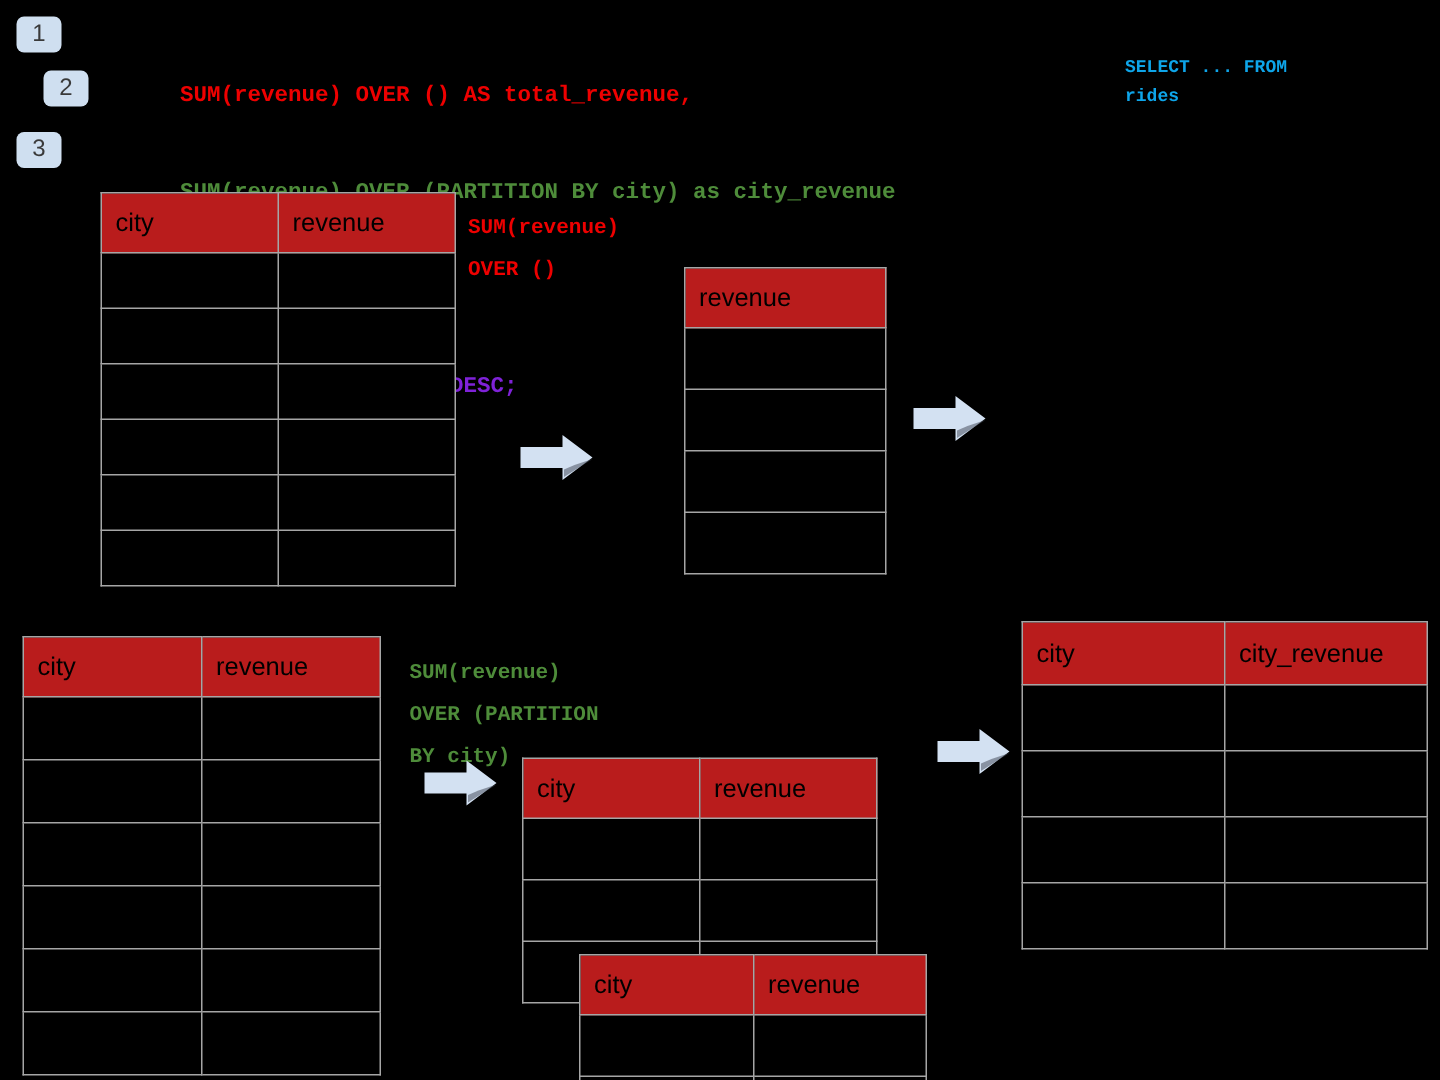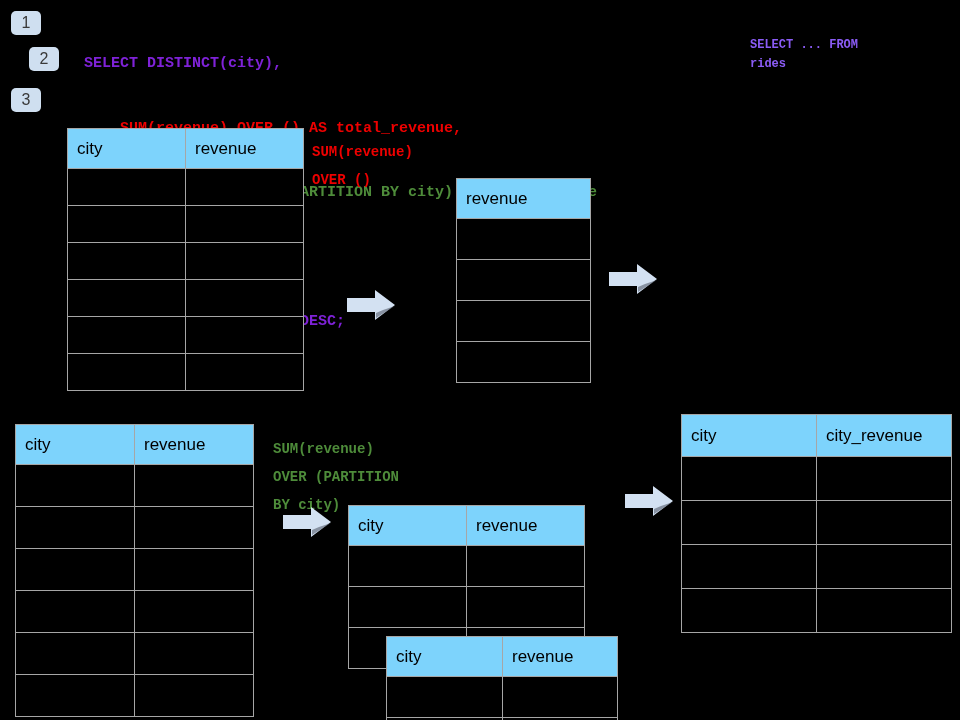--- a/index.html
+++ b/index.html
@@ -66,21 +66,21 @@
     border-collapse: collapse;
     table-layout: fixed;
     background: #000000;
   }
   .tbl th, .tbl td {
     border: 1px solid #a6a6a6;
     padding: 0;
     margin: 0;
   }
   .tbl th {
-    background: #7dd3fc;
+    background: #b91c1c;
     color: #000000;
     font-family: "Liberation Sans", sans-serif;
     font-size: 17px;
     font-weight: normal;
     text-align: left;
     padding-left: 9px;
     vertical-align: middle;
   }
   .tbl td { background: #000000; }
 
@@ -92,28 +92,27 @@
 </head>
 <body>
 
 <div id="canvas">
 
   <div class="badge" style="left:11px; top:11px;">1</div>
   <div class="badge" style="left:29px; top:47px;">2</div>
   <div class="badge" style="left:11px; top:88px;">3</div>
 
   <div class="code" style="left:84px; top:10px;">
-    <div class="code-line" style="color:#7f22d8;">SELECT DISTINCT(city),</div>
     <div class="code-line" style="color:#ee0000;">    SUM(revenue) OVER () AS total_revenue,</div>
     <div class="code-line" style="color:#4e8c3a;">    SUM(revenue) OVER (PARTITION BY city) as city_revenue</div>
     <div class="code-line" style="color:#7f22d8;">  FROM rides</div>
     <div class="code-line" style="color:#7f22d8;">  ORDER by city_revenue DESC;</div>
   </div>
 
-  <div class="annot-small" style="left:750px; top:36px; color:#8b5cf6;">SELECT ... FROM
+  <div class="annot-small" style="left:750px; top:36px; color:#0ea5e9;">SELECT ... FROM
 rides</div>
 
   <div class="annot" style="left:312px; top:138px; color:#ee0000;">SUM(revenue)
 OVER ()</div>
 
   <div class="annot" style="left:273px; top:435px; color:#4e8c3a;">SUM(revenue)
 OVER (PARTITION
 BY city)</div>
 
   <table class="tbl" style="left:67px; top:128px; width:237px;">

